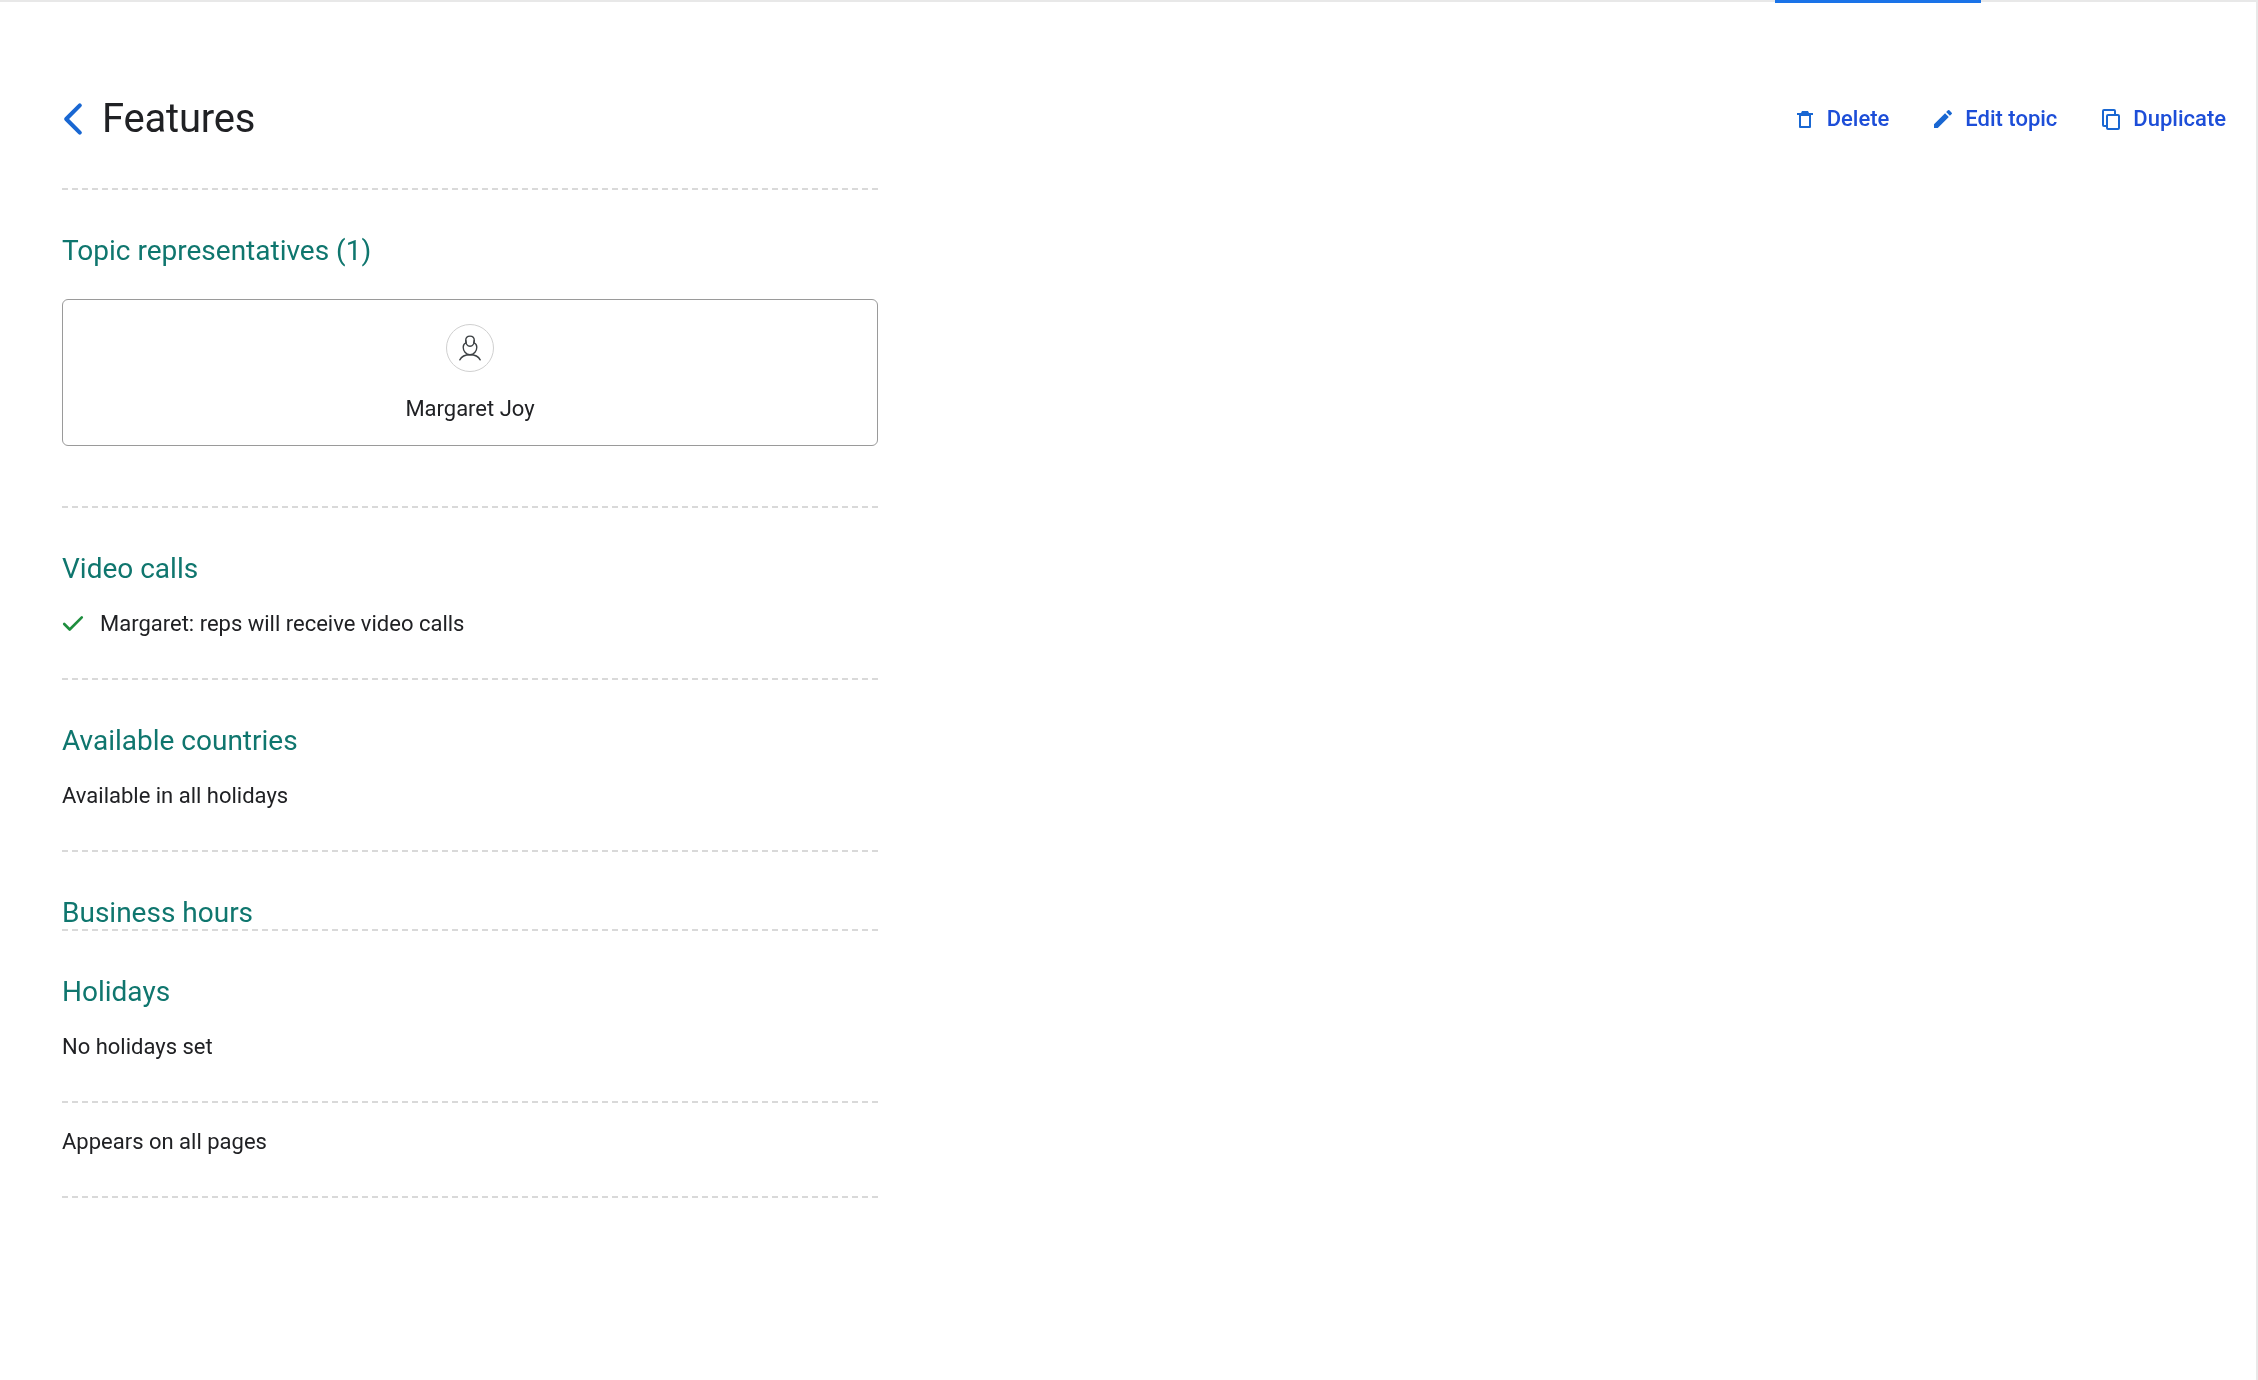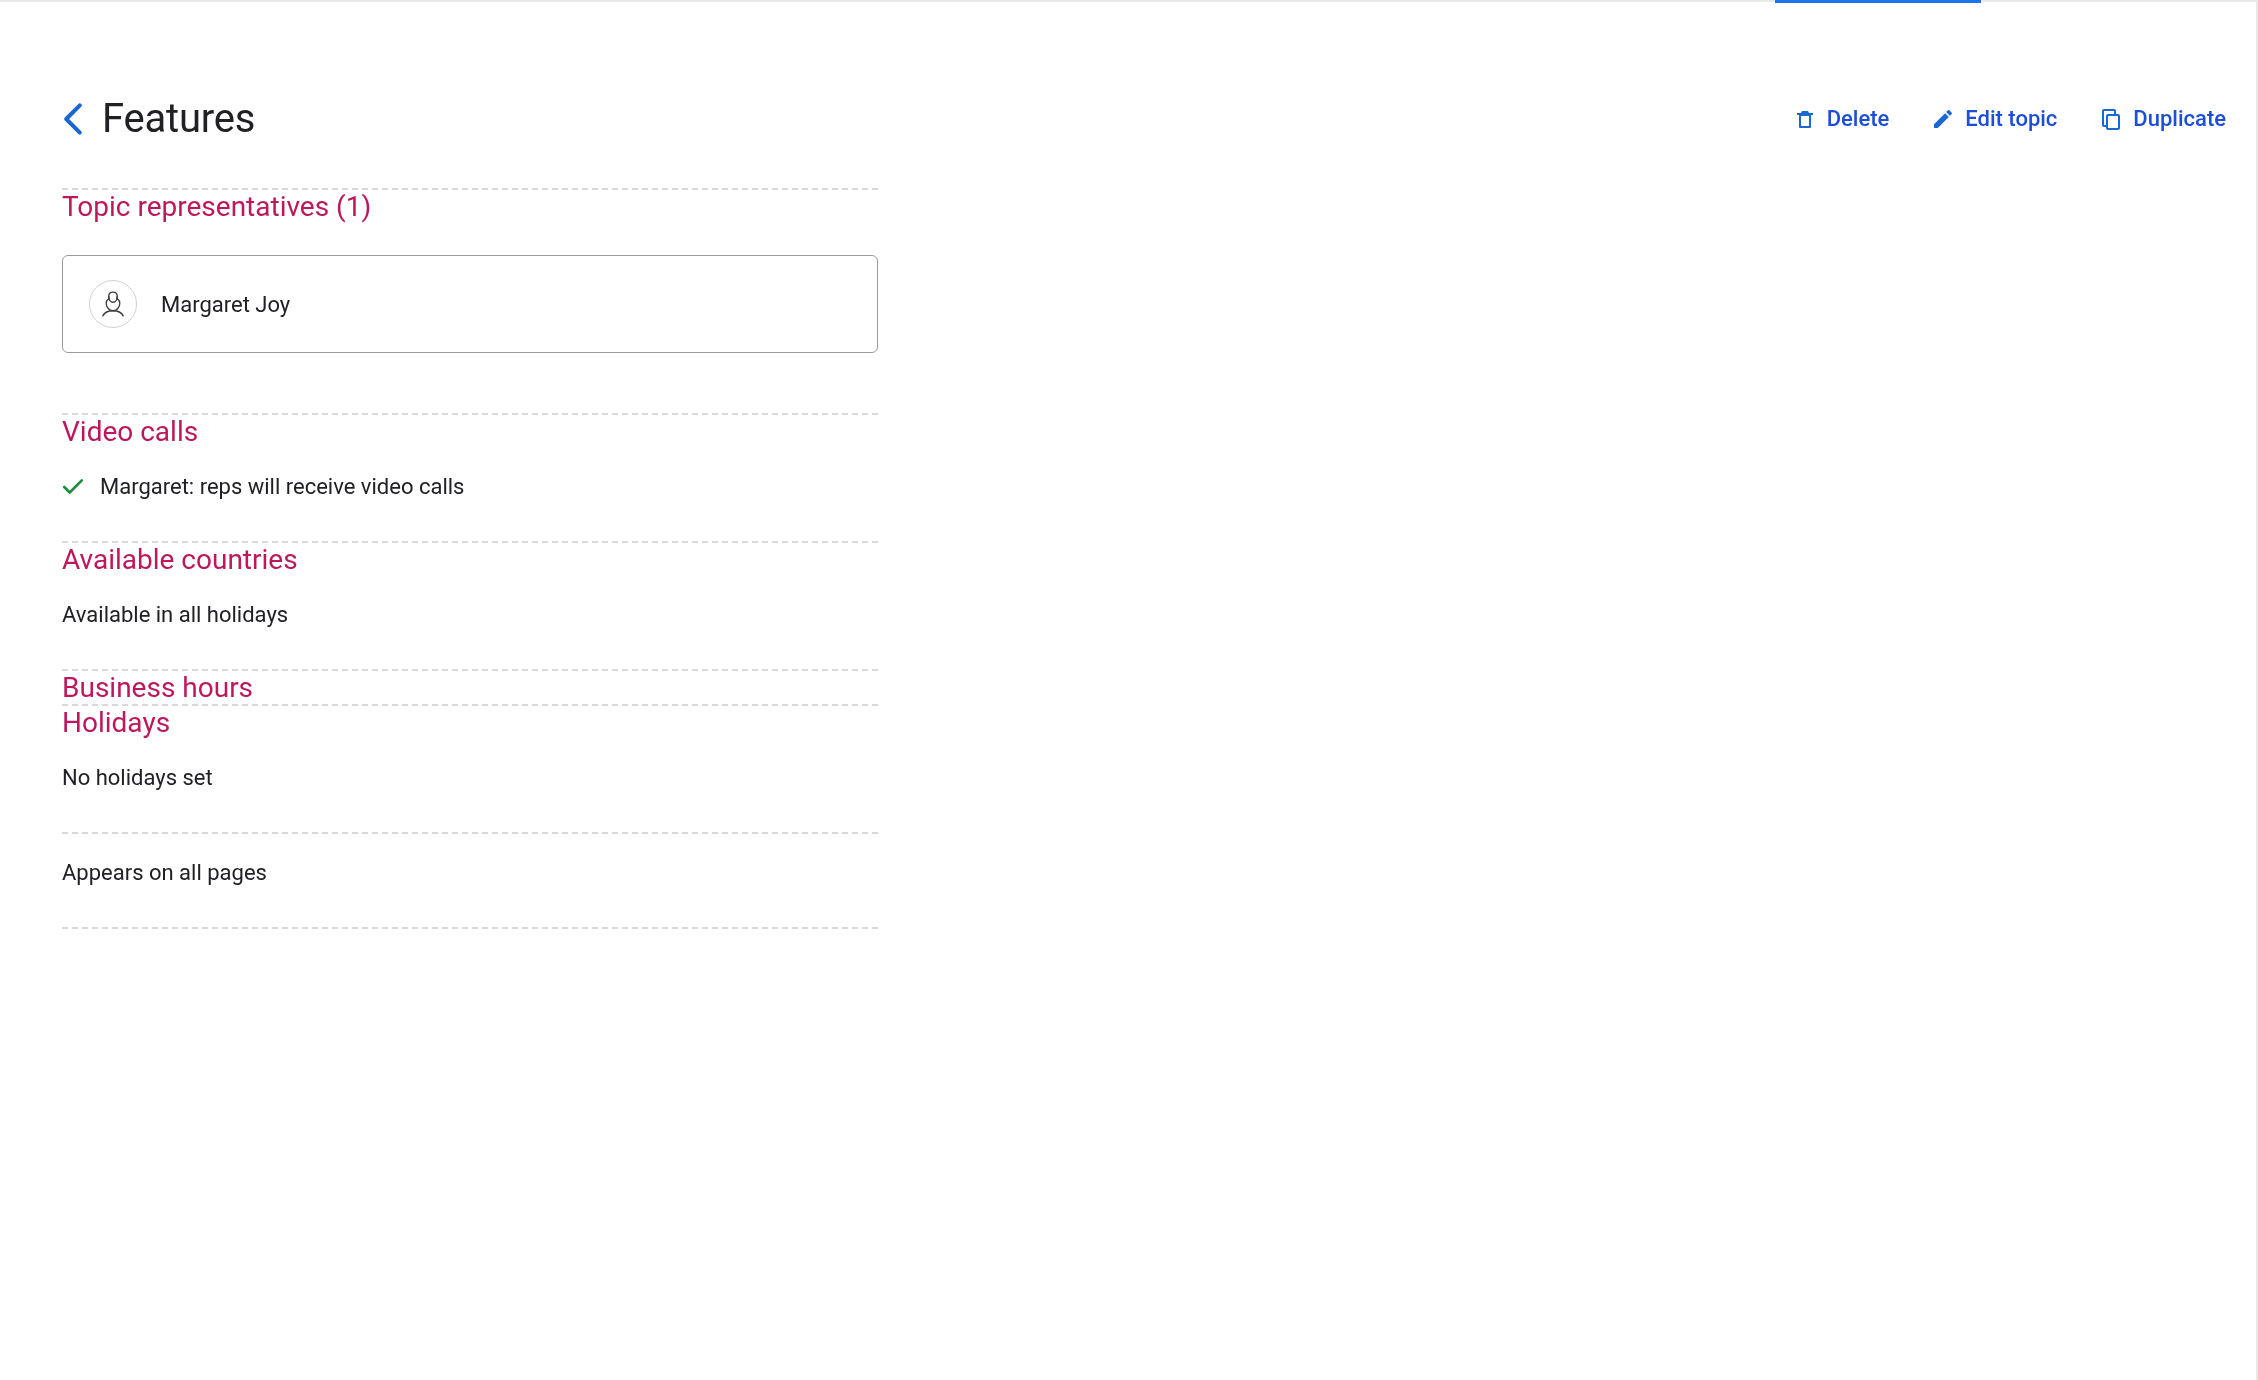--- a/index.html
+++ b/index.html
@@ -84,38 +84,40 @@
     margin-top: 46px;
   }
   .dashed-hr {
     border: none;
     border-top: 2px dashed #d9d9d9;
     margin: 0;
   }
   .section-title {
     font-size: 28px;
     font-weight: 400;
-    color: #be185d;
+    color: #0f766e;
+    margin-top: 44px;
   }
   .section-body {
     font-size: 22px;
     color: #202124;
     margin-top: 26px;
     margin-bottom: 42px;
   }
   .rep-card {
     margin-top: 32px;
     margin-bottom: 60px;
     border: 1px solid #9a9a9a;
     border-radius: 6px;
     padding: 24px 26px;
     display: flex;
     align-items: center;
     gap: 24px;
     width: 816px;
+    flex-direction: column;
   }
   .avatar {
     width: 48px;
     height: 48px;
     border-radius: 50%;
     border: 1px solid #d0d0d0;
     display: flex;
     align-items: center;
     justify-content: center;
     background: #fff;

